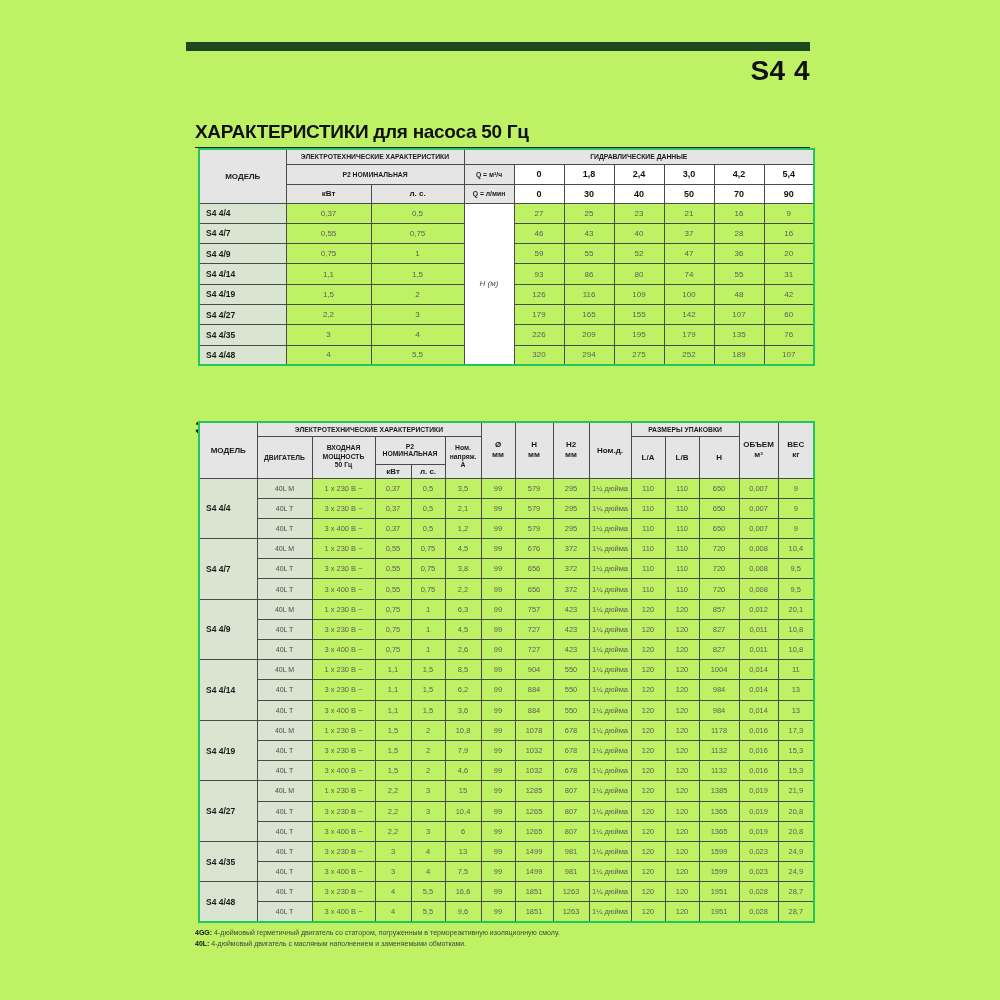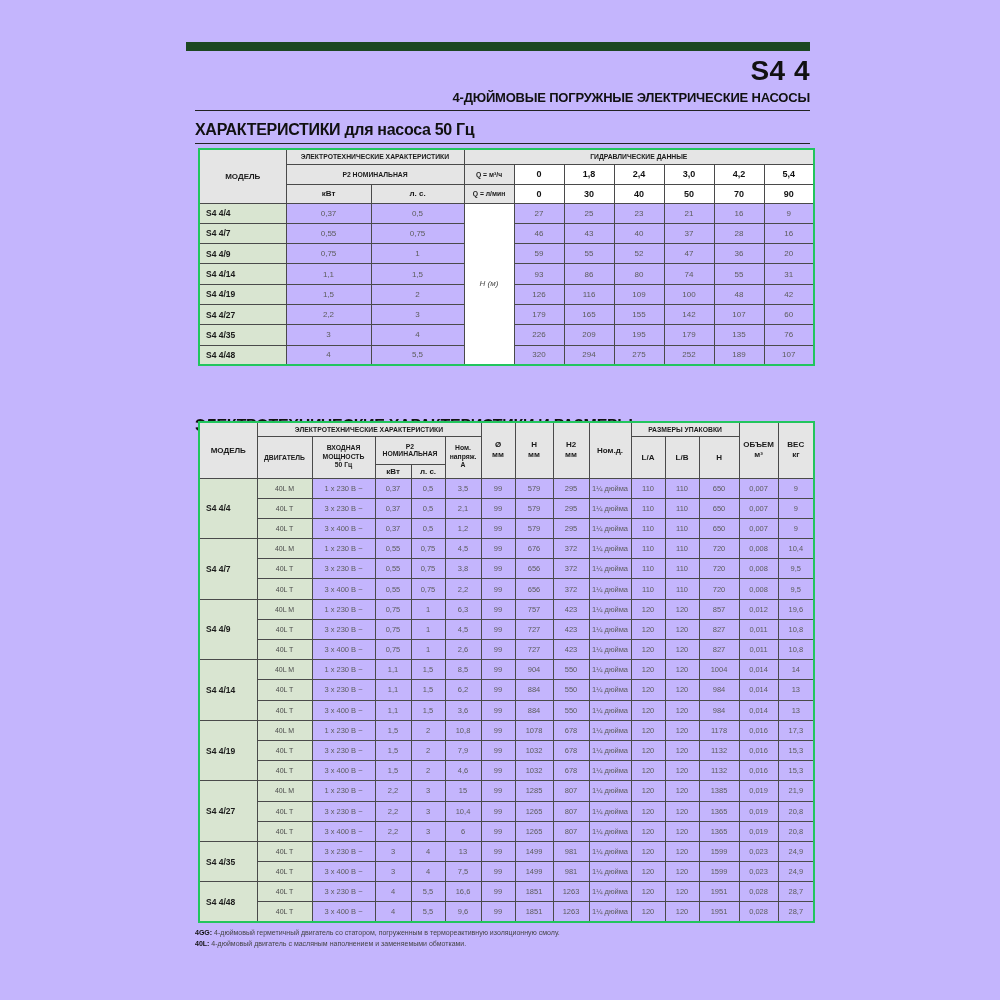--- a/index.html
+++ b/index.html
@@ -1,30 +1,30 @@
 <!DOCTYPE html>
 <html><head>
 <meta charset="utf-8">
 <style>
   * { box-sizing: border-box; margin: 0; padding: 0; }
   body {
     width: 1000px; height: 1000px; background: #fff;
     font-family: "Liberation Sans", sans-serif; color: #222;
     -webkit-font-smoothing: antialiased;
   }
-  .page { position: relative; width: 1000px; height: 1000px; background: #c4b5fd; overflow: hidden; }
+  .page { position: relative; width: 1000px; height: 1000px; background: #bef264; overflow: hidden; }
 
   .accent-bar { position: absolute; left: 186px; top: 42px; width: 624px; height: 9px; background: #1c4721; }
 
   .title-block { position: absolute; left: 195px; top: 56px; width: 615px; text-align: right; }
   .product-code { font-size: 28px; font-weight: bold; letter-spacing: 0.5px; color: #111; line-height: 1.1; }
   .subtitle { font-size: 13px; font-weight: bold; color: #111; margin-top: 3px; padding-bottom: 5px;
               border-bottom: 1.5px solid #222; letter-spacing: -0.2px; }
 
-  .sec-heading { position: absolute; left: 195px; width: 615px; font-size: 16px; font-weight: bold;
+  .sec-heading { position: absolute; left: 195px; width: 615px; font-size: 19px; font-weight: bold;
                  color: #111; letter-spacing: -0.3px; }
   #sec1-heading { top: 121px; border-bottom: 1.5px solid #222; padding-bottom: 4px; }
   #sec2-heading { top: 417px; }
 
   table { border-collapse: collapse; table-layout: fixed; position: absolute; left: 198px; width: 615px;
           border: 2px solid #22c55e; }
   #table1 { top: 148px; }
   #table2 { top: 421px; }
   td { border: 1px solid #4a4a4a; text-align: center; vertical-align: middle; padding: 0 2px;
        overflow: hidden; }
@@ -57,21 +57,20 @@
 </style>
 </head>
 <body>
 
 <div class="page">
 
   <div class="accent-bar"></div>
 
   <div class="title-block">
     <div class="product-code">S4 4</div>
-    <div class="subtitle">4-ДЮЙМОВЫЕ ПОГРУЖНЫЕ ЭЛЕКТРИЧЕСКИЕ НАСОСЫ</div>
   </div>
 
   <div class="sec-heading" id="sec1-heading">ХАРАКТЕРИСТИКИ для насоса 50 Гц</div>
 
   <table id="table1">
     <colgroup>
       <col style="width:87px">
         <col style="width:85px">
         <col style="width:93px">
         <col style="width:50px">
@@ -365,21 +364,21 @@
           <td class="num">1</td>
           <td class="num">6,3</td>
           <td class="num">99</td>
           <td class="num">757</td>
           <td class="num">423</td>
           <td class="num">1¼ дюйма</td>
           <td class="num">120</td>
           <td class="num">120</td>
           <td class="num">857</td>
           <td class="num">0,012</td>
-          <td class="num">19,6</td>
+          <td class="num">20,1</td>
         </tr>
         <tr>
           <td class="grn mot">40L T</td>
           <td class="num">3 x 230 В ~</td>
           <td class="num">0,75</td>
           <td class="num">1</td>
           <td class="num">4,5</td>
           <td class="num">99</td>
           <td class="num">727</td>
           <td class="num">423</td>
@@ -414,21 +413,21 @@
           <td class="num">1,5</td>
           <td class="num">8,5</td>
           <td class="num">99</td>
           <td class="num">904</td>
           <td class="num">550</td>
           <td class="num">1¼ дюйма</td>
           <td class="num">120</td>
           <td class="num">120</td>
           <td class="num">1004</td>
           <td class="num">0,014</td>
-          <td class="num">14</td>
+          <td class="num">11</td>
         </tr>
         <tr>
           <td class="grn mot">40L T</td>
           <td class="num">3 x 230 В ~</td>
           <td class="num">1,1</td>
           <td class="num">1,5</td>
           <td class="num">6,2</td>
           <td class="num">99</td>
           <td class="num">884</td>
           <td class="num">550</td>

